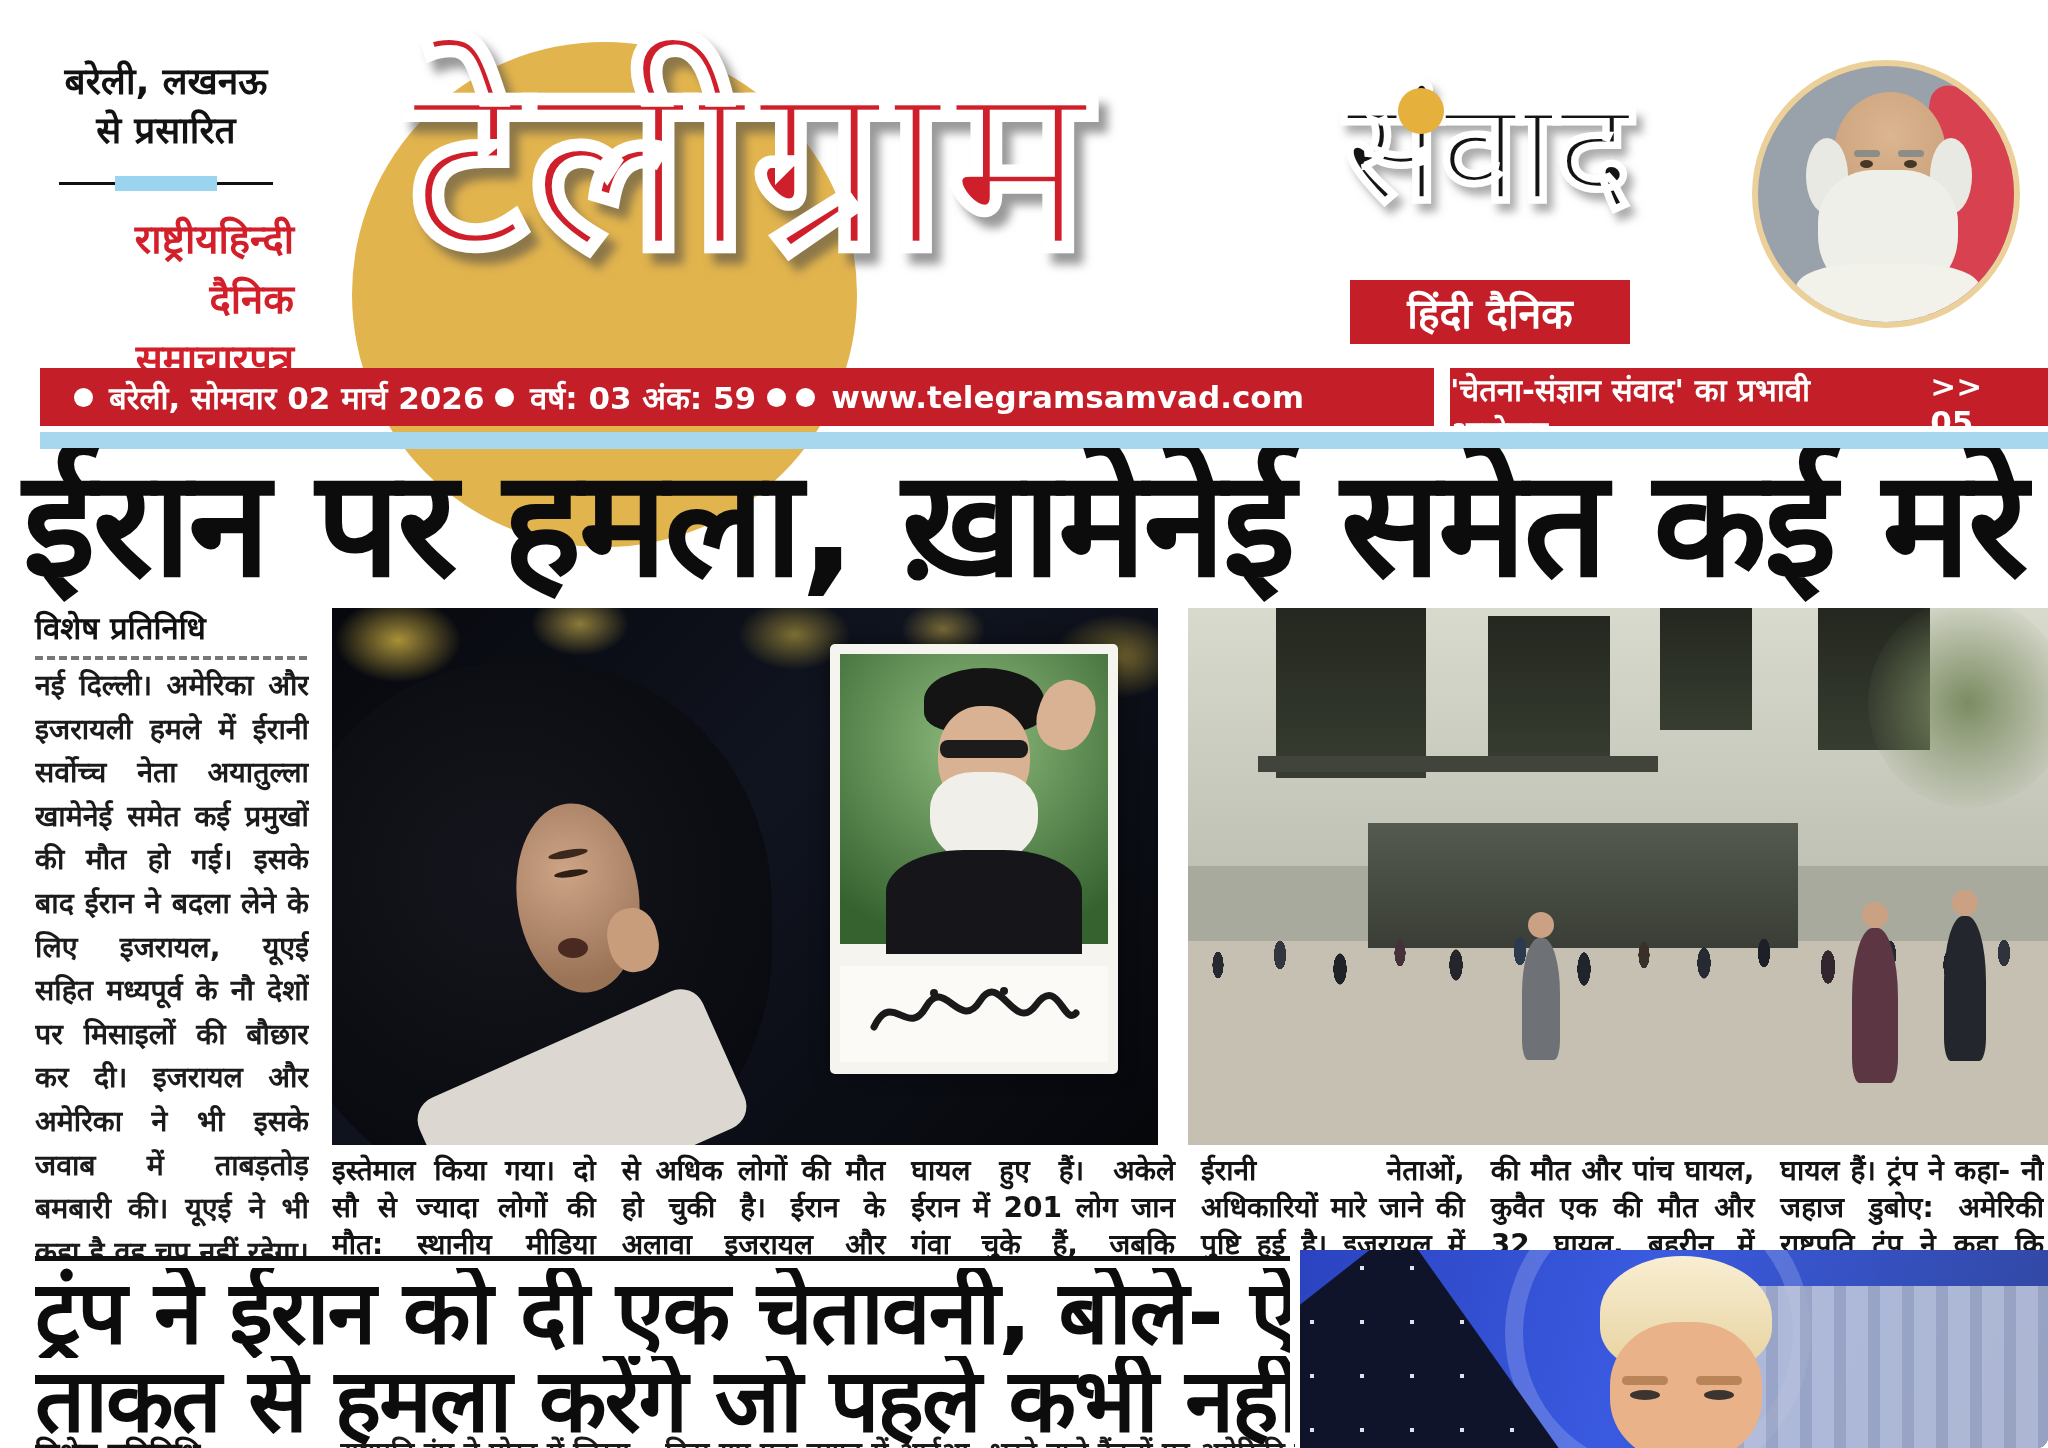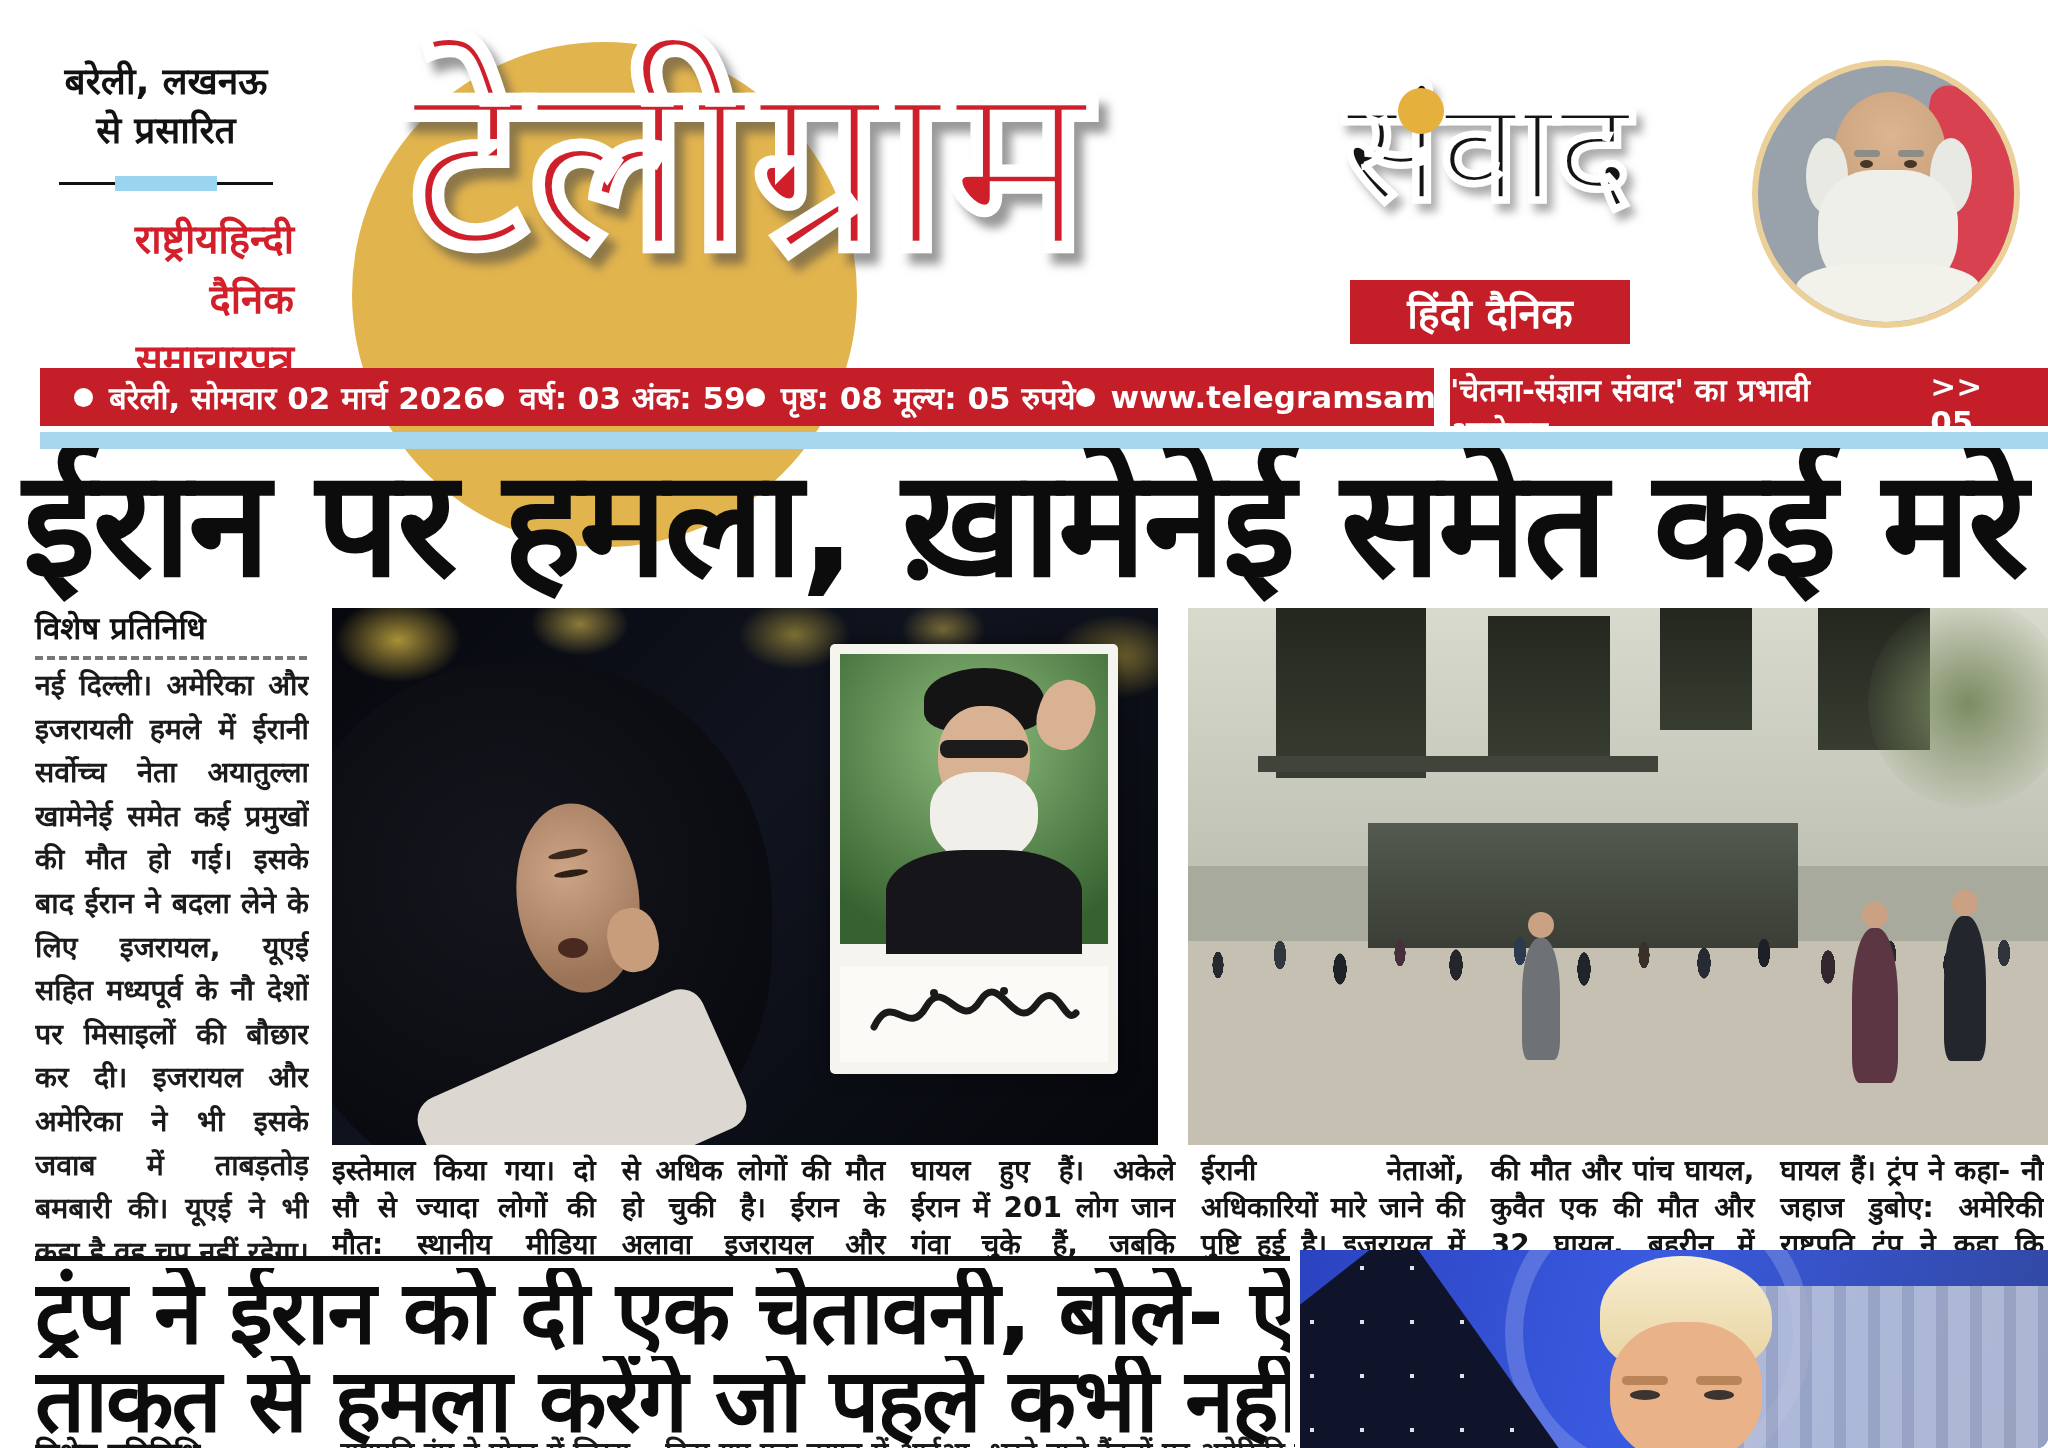--- a/index.html
+++ b/index.html
@@ -215,21 +215,20 @@
     <span class="bar-item">
       <i class="bullet"></i>
       <span>बरेली, सोमवार 02 मार्च 2026</span>
     </span>
     <span class="bar-item">
       <i class="bullet"></i>
       <span>वर्ष: 03  अंक: 59</span>
     </span>
     <span class="bar-item">
       <i class="bullet"></i>
-      <span>पृष्ठ: 08  मूल्य: 05 रुपये</span>
     </span>
     <span class="bar-item">
       <i class="bullet"></i>
       <span>www.telegramsamvad.com</span>
     </span>
   </div>
   <div class="bar-right">
     <span>'चेतना-संज्ञान संवाद' का प्रभावी आयोजन</span>
     <span>&gt;&gt; 05</span>
   </div>

